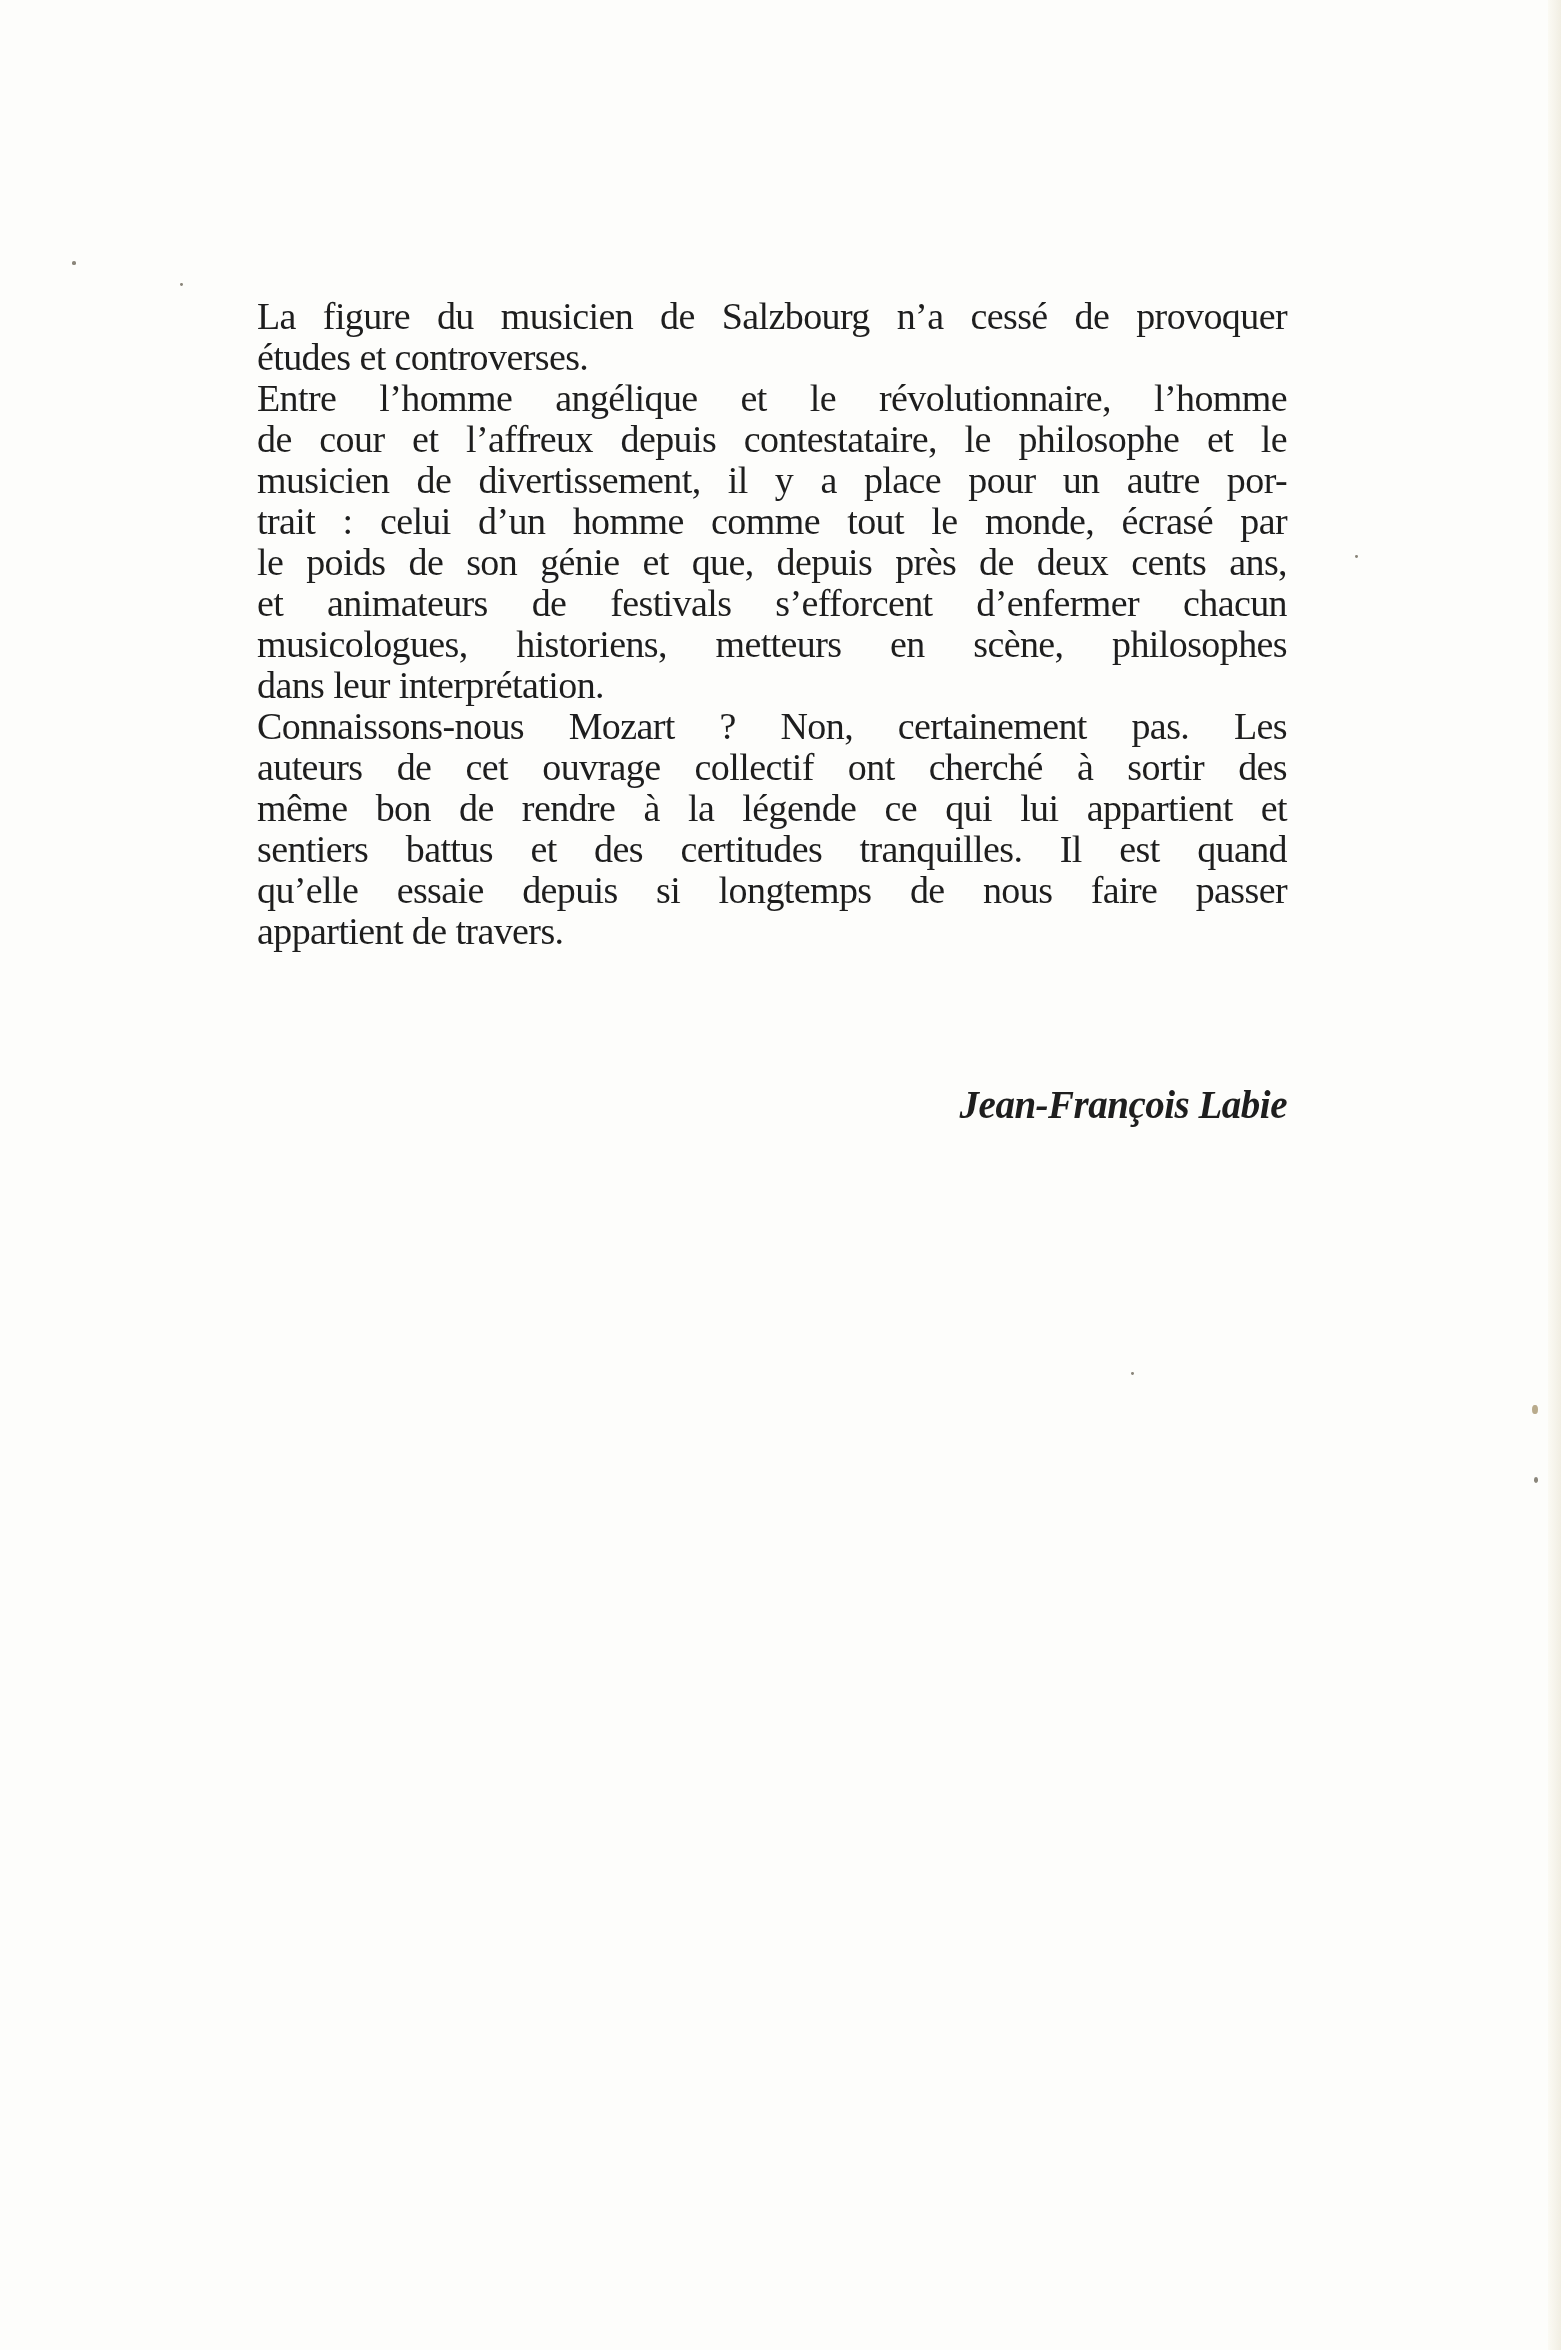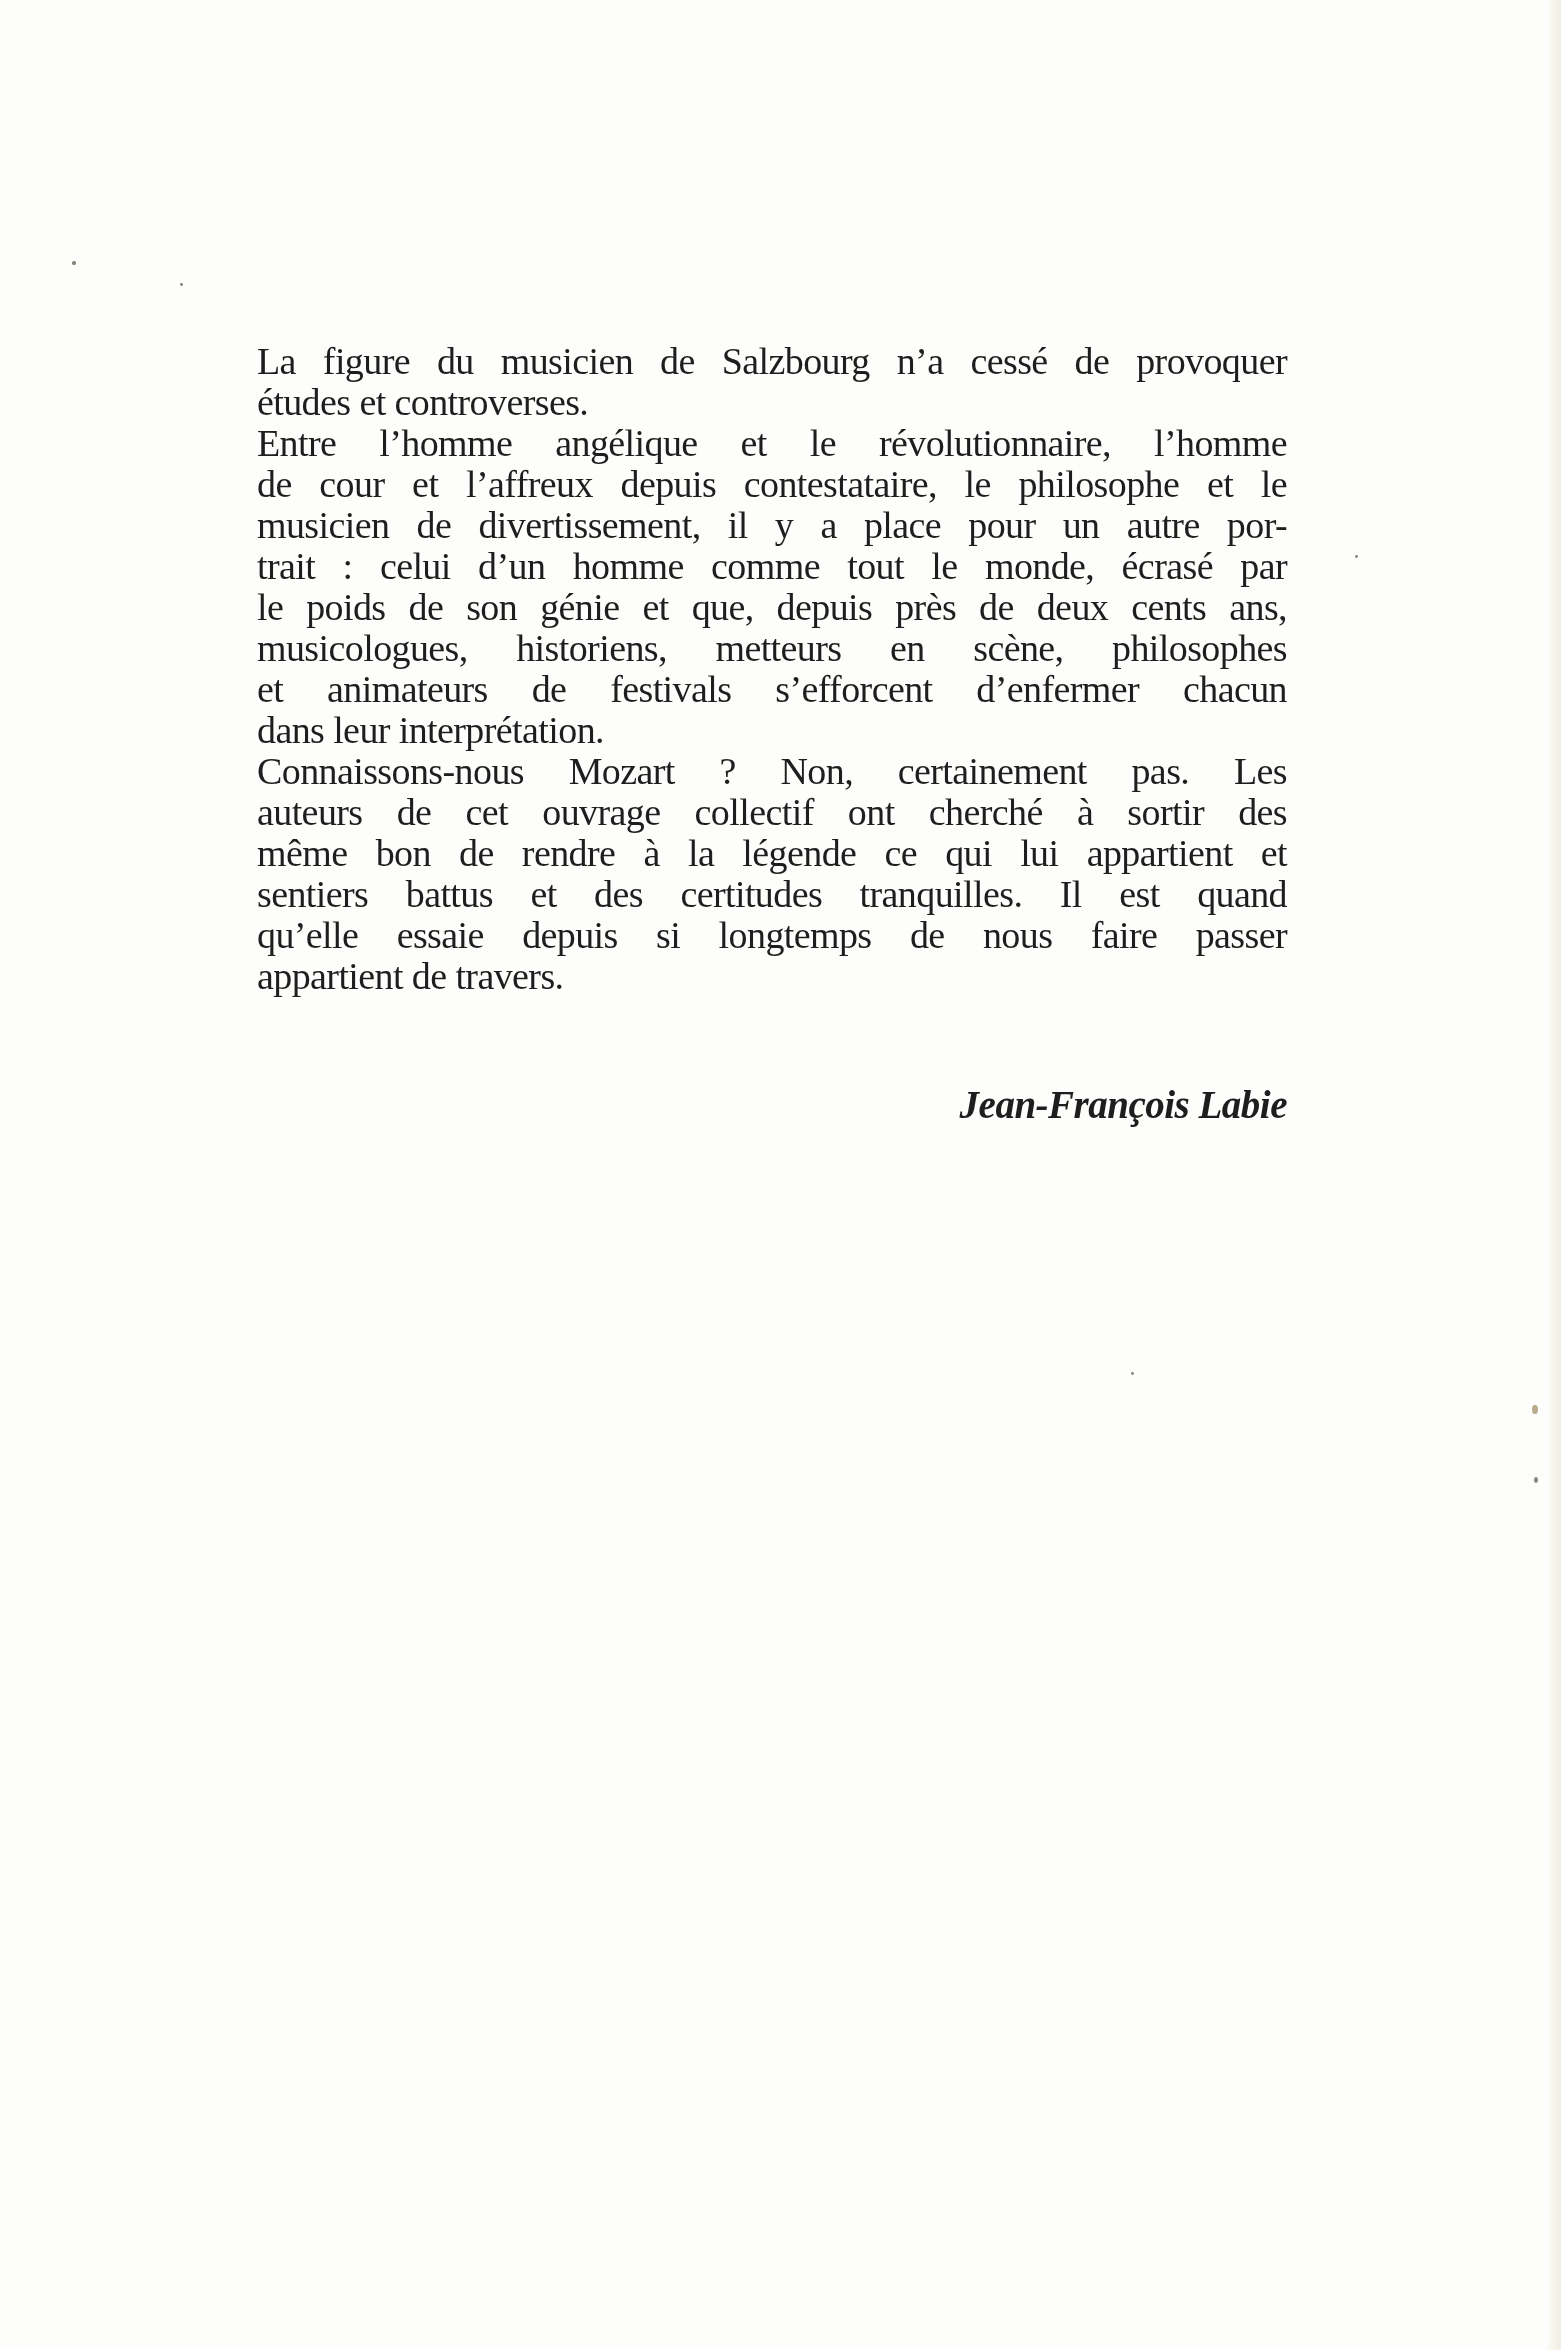--- a/index.html
+++ b/index.html
@@ -38,31 +38,31 @@
 
 <div class="speck" style="left:72px;top:261px;width:3.7px;height:3.7px;"></div>
 <div class="speck" style="left:180px;top:283px;width:2.8px;height:2.8px;"></div>
 <div class="speck" style="left:1355px;top:555px;width:2.8px;height:2.8px;"></div>
 <div class="speck" style="left:1131px;top:1372px;width:2.8px;height:2.8px;"></div>
 <div class="speck" style="left:1532px;top:1405px;width:5.5px;height:9.2px;background:#b9ab8c;"></div>
 <div class="speck" style="left:1534px;top:1477px;width:3.7px;height:5.5px;"></div>
 
 <div class="text-block">
   <div>
-    <span class="line" style="width: 1030px; margin-top: 45px;">La figure du musicien de Salzbourg n’a cessé de provoquer</span>
+    <span class="line" style="width: 1030px;">La figure du musicien de Salzbourg n’a cessé de provoquer</span>
     <span class="line last">études et controverses.</span>
   </div>
   <div>
     <span class="line" style="width: 1030px;">Entre l’homme angélique et le révolutionnaire, l’homme</span>
     <span class="line" style="width: 1030px;">de cour et l’affreux depuis contestataire, le philosophe et le</span>
     <span class="line" style="width: 1030px;">musicien de divertissement, il y a place pour un autre por-</span>
     <span class="line" style="width: 1030px;">trait : celui d’un homme comme tout le monde, écrasé par</span>
     <span class="line" style="width: 1030px;">le poids de son génie et que, depuis près de deux cents ans,</span>
+    <span class="line" style="width: 1030px;">et animateurs de festivals s’efforcent d’enfermer chacun</span>
     <span class="line" style="width: 1030px;">musicologues, historiens, metteurs en scène, philosophes</span>
-    <span class="line" style="width: 1030px;">et animateurs de festivals s’efforcent d’enfermer chacun</span>
     <span class="line last">dans leur interprétation.</span>
   </div>
   <div>
     <span class="line" style="width: 1030px;">Connaissons-nous Mozart ? Non, certainement pas. Les</span>
     <span class="line" style="width: 1030px;">auteurs de cet ouvrage collectif ont cherché à sortir des</span>
     <span class="line" style="width: 1030px;">même bon de rendre à la légende ce qui lui appartient et</span>
     <span class="line" style="width: 1030px;">sentiers battus et des certitudes tranquilles. Il est quand</span>
     <span class="line" style="width: 1030px;">qu’elle essaie depuis si longtemps de nous faire passer</span>
     <span class="line last">appartient de travers.</span>
   </div>

